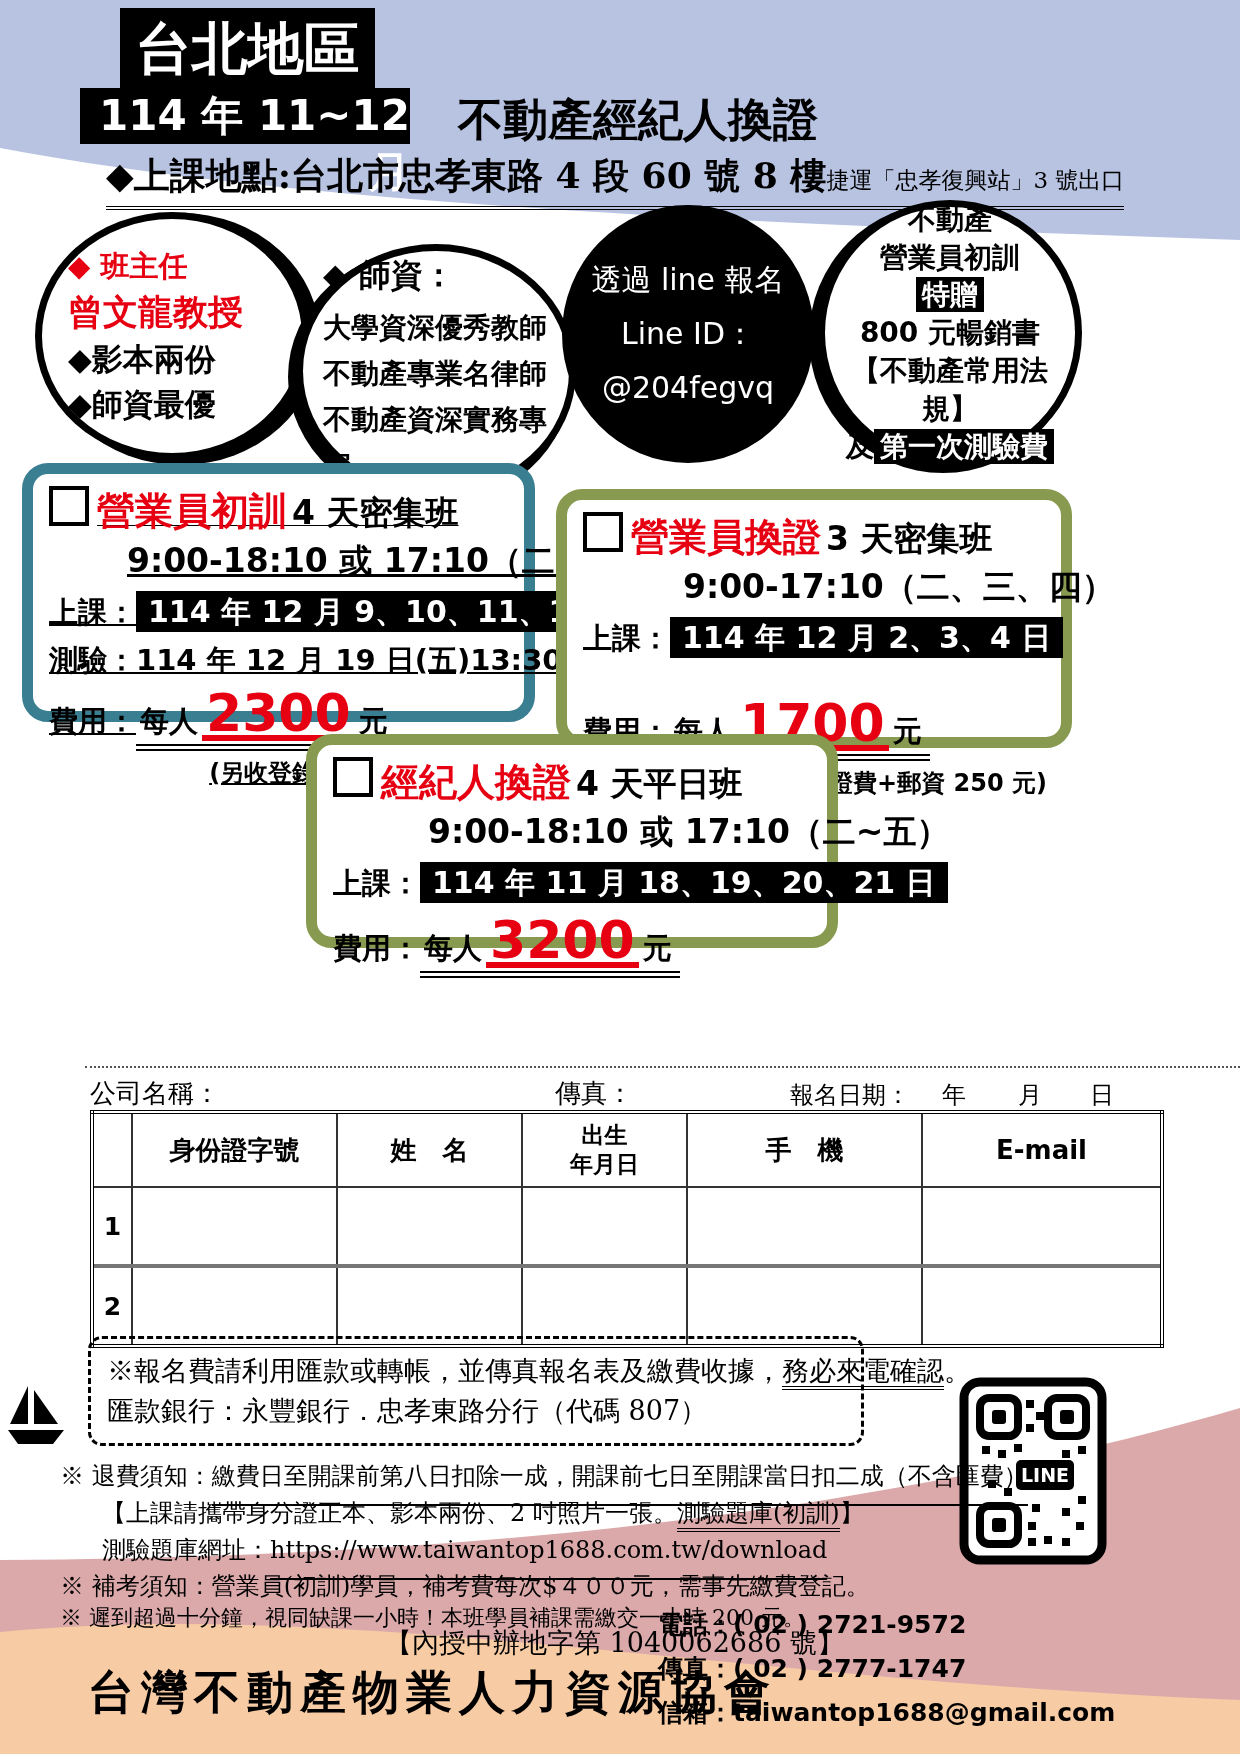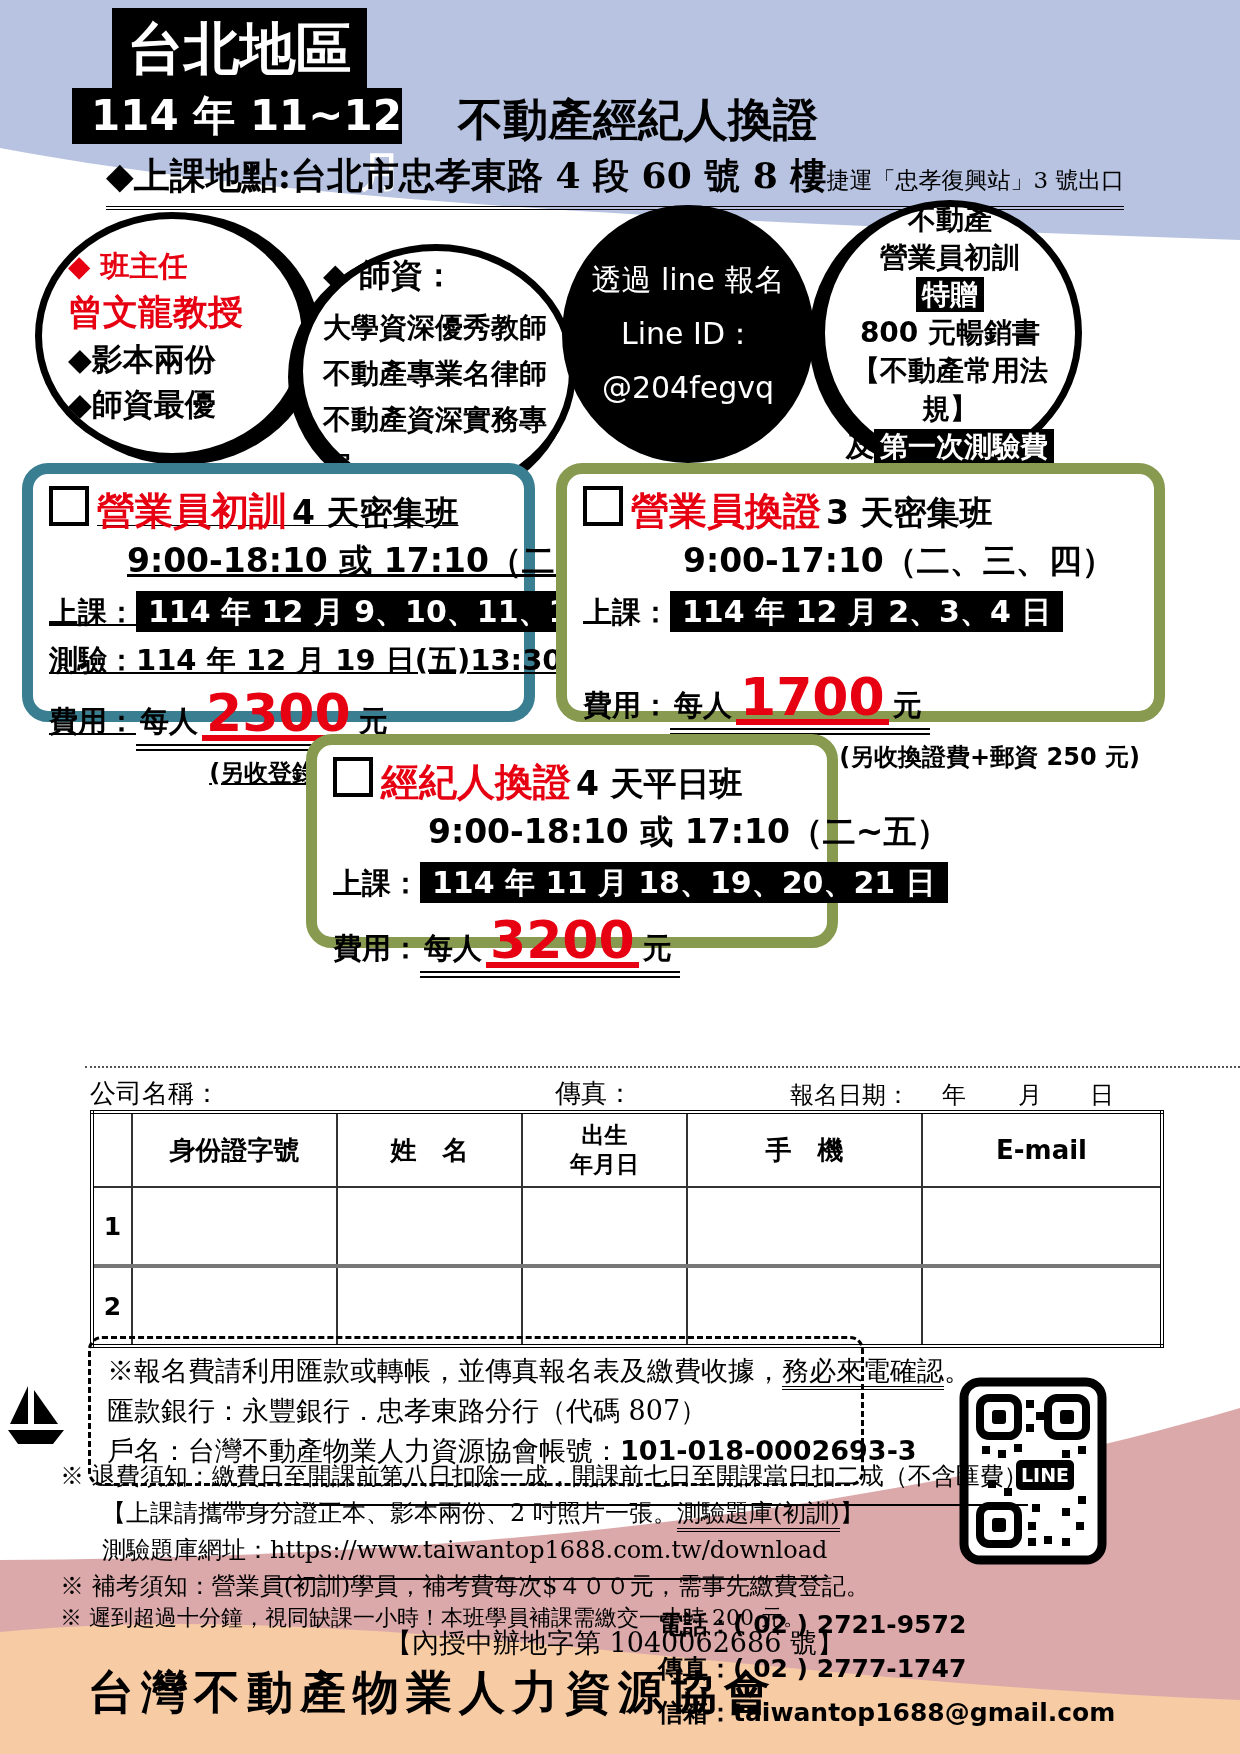--- a/index.html
+++ b/index.html
@@ -1,21 +1,21 @@
 <!DOCTYPE html>
 <html><head>
 <meta charset="utf-8">
 <style>
   html,body{margin:0;padding:0;background:#888;}
   #page{position:relative;width:1240px;height:1754px;background:#fff;overflow:hidden;
         font-family:"DejaVu Sans","Liberation Sans",sans-serif;color:#000;}
   .abs{position:absolute;}
   .serif{font-family:"DejaVu Serif","Liberation Serif",serif;}
   
-  .blackbox{background:#000;color:#fff;text-align:center;font-weight:bold;}
+  .blackbox{background:#000;color:#fff;text-align:center;font-weight:bold;margin-left:8px;}
   #region-box{left:112px;top:8px;width:255px;height:82px;line-height:82px;font-size:56px;}
   #period-box{left:72px;top:88px;width:330px;height:56px;line-height:56px;font-size:42px;text-align:right;}
   #title1{left:458px;top:28px;font-size:45px;font-weight:bold;}
   #title2{left:458px;top:90px;font-size:45px;font-weight:bold;}
   #location{left:106px;top:152px;border-bottom:4px double #000;padding-bottom:5px;white-space:nowrap;}
   #location .big{font-size:36px;font-weight:bold;}
   #location .small{font-size:23px;}
   
   .circle{position:absolute;border-radius:50%;background:#fff;border:7px solid #000;
           display:flex;flex-direction:column;justify-content:center;}
@@ -129,21 +129,21 @@
     <div>
       <span class="chk"></span><span class="c-name">營業員初訓</span> <span class="c-type">4 天密集班</span>
     </div>
     <div class="c-time">9:00-18:10 或 17:10（二~五）</div>
     <div class="c-row"><span>上課：</span><span class="date-strip">114 年 12 月 9、10、11、12 日</span></div>
     <div class="c-row"><span>測驗：</span><span>114 年 12 月 19 日(五)13:30~16:00</span></div>
     <div class="c-fee"><span>費用：</span><span class="fee-u"><span>每人</span><span class="fee-num">2300</span><span>元</span></span></div>
     <div class="c-note">(另收登錄費+郵資 350 元)</div>
   </div>
 
-  <div class="course olive" style="left:556px;top:463px;width:609px;height:259px;">
+  <div class="course olive" style="left:556px;top:489px;width:516px;height:259px;">
     <div>
       <span class="chk"></span><span class="c-name">營業員換證</span> <span class="c-type">3 天密集班</span>
     </div>
     <div class="c-time" style="margin-left:100px;">9:00-17:10（二、三、四）</div>
     <div class="c-row"><span>上課：</span><span class="date-strip">114 年 12 月 2、3、4 日</span></div>
     <div class="c-fee" style="margin-top:42px;"><span>費用：</span><span class="fee-u"><span>每人</span><span class="fee-num">1700</span><span>元</span></span></div>
     <div class="c-note">(另收換證費+郵資 250 元)</div>
   </div>
 
   <div class="course olive" style="left:306px;top:734px;width:532px;height:214px;">
@@ -202,21 +202,20 @@
       <td></td>
       <td></td>
       <td></td>
     </tr>
   </tbody>
     </table>
 
   <div class="abs serif" id="paybox">
     <div><span>※報名費請利用匯款或轉帳，並傳真報名表及繳費收據，</span><span class="u2">務必來電確認</span><span>。</span></div>
     <div>匯款銀行：永豐銀行．忠孝東路分行（代碼 807）</div>
-    <div><span>戶名：台灣不動產物業人力資源協會帳號：</span><span class="acct">101-018-0002693-3</span></div>
   </div>
 
   <svg class="abs" style="left:958px;top:1376px;" width="150" height="190" viewBox="0 0 150 190">
     <rect x="6" y="6" width="138" height="178" rx="16" fill="#ffffff" stroke="#000" stroke-width="9"></rect>
     <rect x="22" y="22" width="38" height="38" rx="9" fill="none" stroke="#000" stroke-width="8"></rect>
     <rect x="34" y="34" width="14" height="14" rx="3" fill="#000"></rect>
     <rect x="90" y="22" width="38" height="38" rx="9" fill="none" stroke="#000" stroke-width="8"></rect>
     <rect x="102" y="34" width="14" height="14" rx="3" fill="#000"></rect>
     <rect x="22" y="130" width="38" height="38" rx="9" fill="none" stroke="#000" stroke-width="8"></rect>
     <rect x="34" y="142" width="14" height="14" rx="3" fill="#000"></rect>

